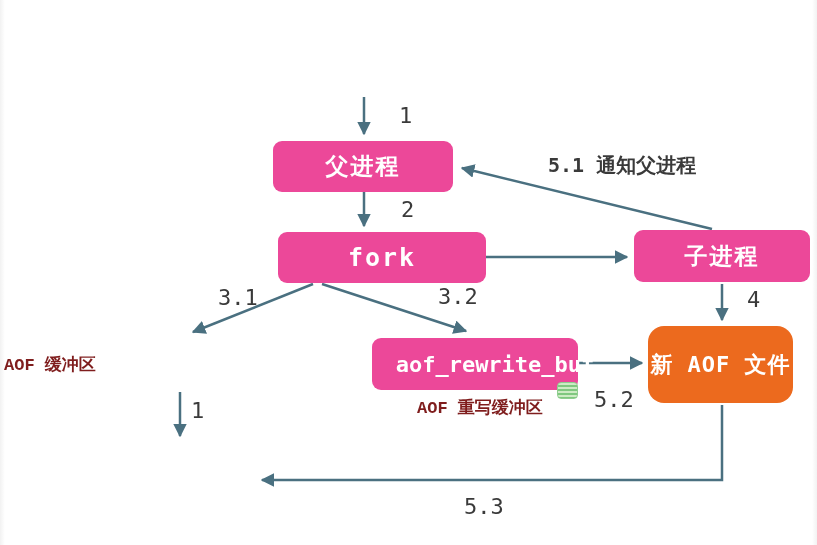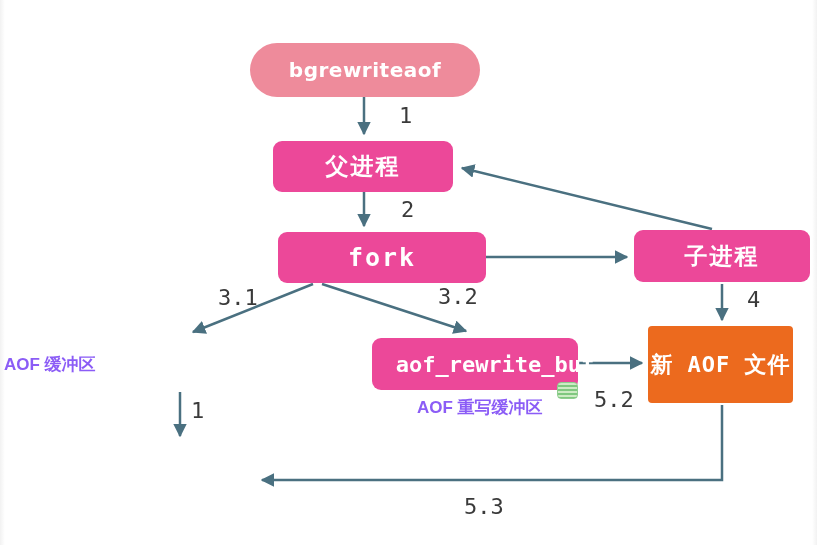--- a/index.html
+++ b/index.html
@@ -35,42 +35,42 @@
   .node.blue {
     background: #ec4899; border-radius: 9px;
     font-weight: bold;
   }
   .node.cjk { font-size: 23px; letter-spacing: 2px; }
   .node.mono {
     font-family: "DejaVu Sans Mono", "Liberation Mono", monospace;
     font-weight: bold;
   }
   .node.orange {
-    background: #EC6A1E; border-radius: 4px;
+    background: #EC6A1E; border-radius: 16px;
     font-weight: bold; font-size: 22px; letter-spacing: 1px;
     font-family: "DejaVu Sans Mono", "DejaVu Sans", sans-serif;
   }
   #n-parent { left: 273px; top: 141px; width: 180px; height: 51px; }
   #n-fork   { left: 278px; top: 232px; width: 208px; height: 51px; font-size: 25px; letter-spacing: 2px; }
   #n-child  { left: 634px; top: 230px; width: 176px; height: 52px; }
   #n-aofbuf { left: 115px; top: 339px; width: 128px; height: 51px; font-size: 23px; }
   #n-aofrw  { left: 372px; top: 338px; width: 206px; height: 52px; font-size: 22px; padding-left: 40px; }
   #n-newaof { left: 648px; top: 326px; width: 145px; height: 77px; }
   #n-oldaof { left: 103px; top: 443px; width: 151px; height: 75px; }
   .edge-label {
     position: absolute;
     font-family: "DejaVu Sans Mono", "Liberation Mono", monospace;
     font-size: 22px; font-weight: 500; color: #3A3A3A;
     white-space: nowrap;
   }
   .edge-label.cjk-mixed { font-weight: bold; font-size: 20px; }
   .caption {
     position: absolute;
-    font-size: 17px; font-weight: bold; color: #8b5cf6;
-    font-family: Liberation Sans, sans-serif;
+    font-size: 17px; font-weight: bold; color: #7f1d1d;
+    font-family: Liberation Mono, monospace;
     white-space: nowrap;
   }
   #lbl-1      { left: 399px; top: 103px; }
   #lbl-2      { left: 401px; top: 197px; }
   #lbl-31     { left: 218px; top: 285px; }
   #lbl-32     { left: 438px; top: 284px; }
   #lbl-4      { left: 747px; top: 287px; }
   #lbl-51     { left: 548px; top: 152px; }
   #lbl-52     { left: 594px; top: 387px; }
   #lbl-53     { left: 464px; top: 494px; }
@@ -108,23 +108,20 @@
       <line x1="712" y1="229" x2="462" y2="168" marker-end="url(#arrow)"></line>
       <line x1="313" y1="284" x2="193" y2="332" marker-end="url(#arrow)"></line>
       <line x1="322" y1="284" x2="466" y2="331" marker-end="url(#arrow)"></line>
       <line x1="722" y1="284" x2="722" y2="320" marker-end="url(#arrow)"></line>
       <line x1="579" y1="363" x2="642" y2="363" marker-end="url(#arrow)"></line>
       <line x1="180" y1="392" x2="180" y2="436" marker-end="url(#arrow)"></line>
       <path d="M722,405 L722,480 L262,480" marker-end="url(#arrow)"></path>
     </g>
   </svg>
 
-  <div class="node pill">
-    <span>bgrewriteaof</span>
-  </div>
 
   <div class="node blue cjk" id="n-parent">
     <span>父进程</span>
   </div>
 
   <div class="node blue mono" id="n-fork">
     <span>fork</span>
   </div>
 
   <div class="node blue cjk" id="n-child">
@@ -139,20 +136,21 @@
   <div class="node orange" id="n-newaof">
     <span>新 AOF 文件</span>
   </div>
 
 
   <span class="edge-label" id="lbl-1">1</span>
   <span class="edge-label" id="lbl-2">2</span>
   <span class="edge-label" id="lbl-31">3.1</span>
   <span class="edge-label" id="lbl-32">3.2</span>
   <span class="edge-label" id="lbl-4">4</span>
+  <span class="edge-label cjk-mixed" id="lbl-51">5.1 通知父进程</span>
   <span class="edge-label" id="lbl-52">5.2</span>
   <span class="edge-label" id="lbl-53">5.3</span>
   <span class="edge-label" id="lbl-flush1">1</span>
 
   <span class="caption" id="cap-aofbuf">AOF 缓冲区</span>
   <span class="caption" id="cap-aofrw">AOF 重写缓冲区</span>
 
   <div class="note-icon"></div>
 
 </div>

